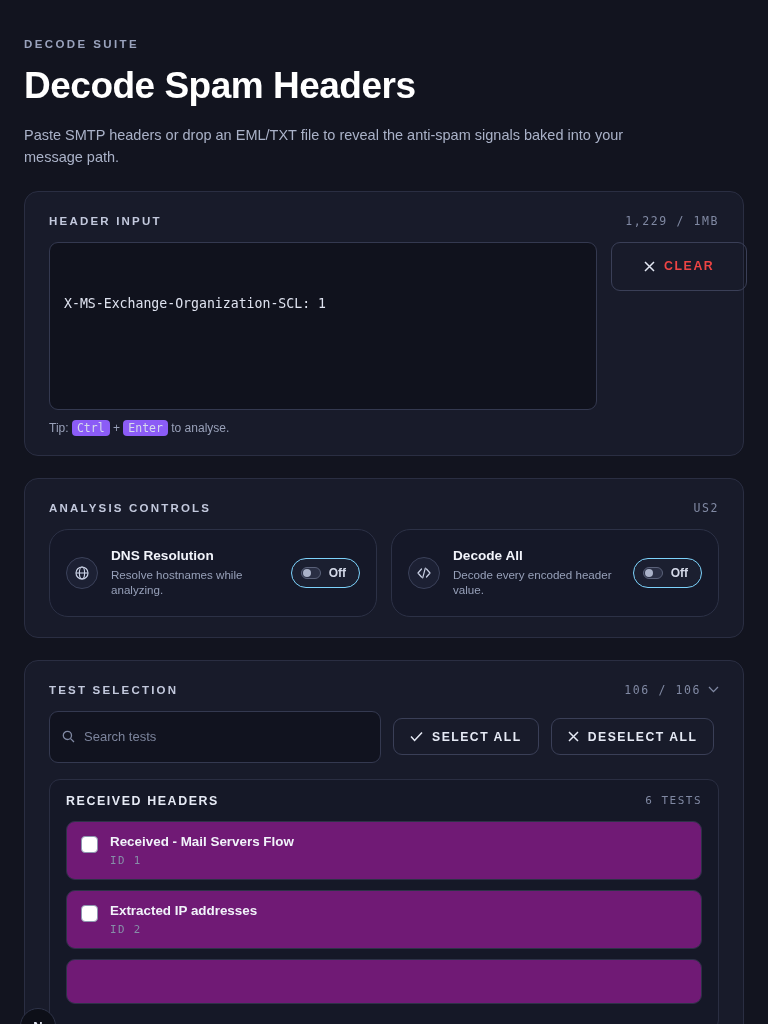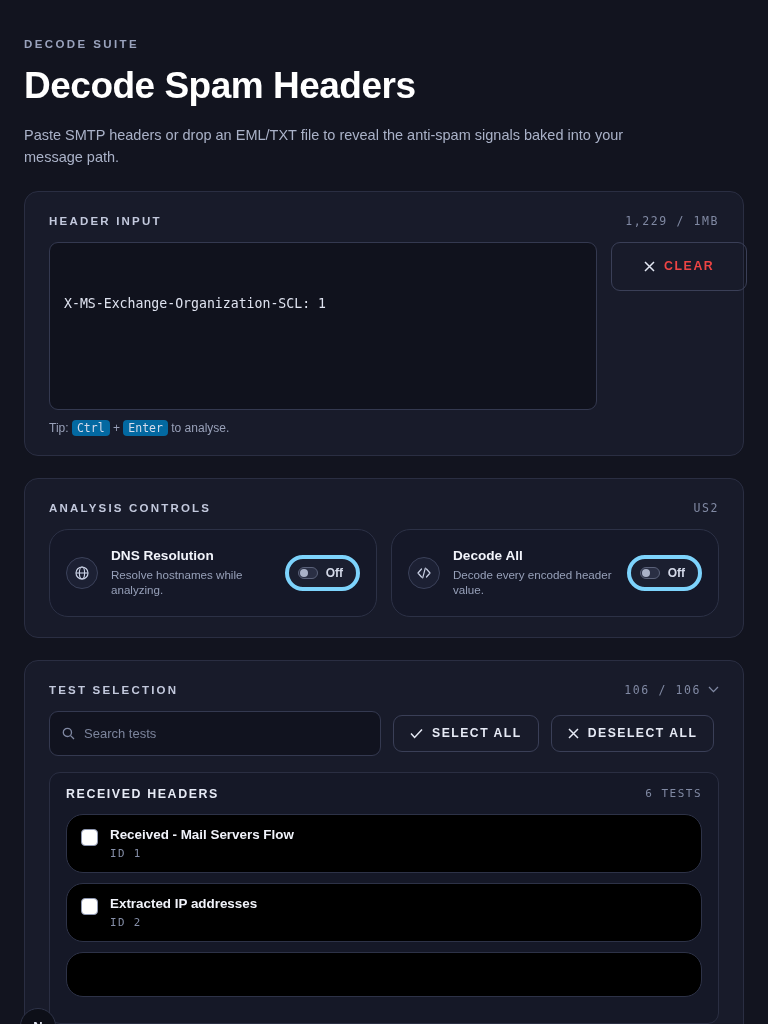--- a/index.html
+++ b/index.html
@@ -108,21 +108,21 @@
     font-weight: 700;
     cursor: pointer;
   }
   .tip {
     margin-top: 11px;
     font-size: 12px;
     color: #98a0b8;
   }
   .kbd {
     font-family: "DejaVu Sans Mono", monospace;
-    background: #0369a1;
+    background: #8b5cf6;
     border-radius: 4px;
     padding: 1px 5px;
     color: #d6dbeb;
     font-size: 11.5px;
   }
 
   
   .controls-grid {
     display: flex;
     gap: 14px;
@@ -151,21 +151,21 @@
   }
   .ctl-text { flex: 1 1 auto; min-width: 0; }
   .ctl-title { font-size: 13.6px; font-weight: 700; color: #f2f4fb; }
   .ctl-desc { margin-top: 4px; font-size: 11.6px; line-height: 1.32; color: #97a0b9; }
   .toggle {
     flex: 0 0 auto;
     display: inline-flex;
     align-items: center;
     gap: 8px;
     padding: 7px 13px 7px 9px;
-    border: 4px solid #7dd3fc;
+    border: 1px solid #7dd3fc;
     border-radius: 18px;
     background: #1b1f30;
     cursor: pointer;
   }
   .toggle .knob {
     width: 20px; height: 12px;
     border-radius: 7px;
     border: 1px solid #5a6party;
     border: 1px solid #5a6179;
     background: #2a2f44;
@@ -184,21 +184,21 @@
   
   .count-wrap { display: flex; align-items: center; gap: 7px; }
   .chev { font-size: 11px; color: #8089a3; }
   .sel-row {
     display: flex;
     gap: 12px;
     align-items: center;
   }
   .search {
     flex: 0 0 332px;
-    height: 45px;
+    height: 52px;
     border: 1px solid #343950;
     border-radius: 9px;
     background: #11131f;
     display: flex;
     align-items: center;
     gap: 9px;
     padding: 0 12px;
   }
   .search-input {
     flex: 1;
@@ -247,23 +247,23 @@
     color: #e6eaf5;
     text-transform: uppercase;
   }
   .group-count {
     font-size: 11px;
     letter-spacing: 1.5px;
     font-family: "DejaVu Sans Mono", monospace;
     color: #8089a3;
   }
   .test-item {
-    background: #000000;
+    background: #701a75;
     border: 1px solid #2d3247;
-    border-radius: 17px;
+    border-radius: 9px;
     padding: 12px 14px;
     display: flex;
     gap: 12px;
     align-items: flex-start;
     margin-bottom: 10px;
   }
   .cbox {
     width: 17px; height: 17px;
     flex: 0 0 17px;
     margin-top: 2px;

